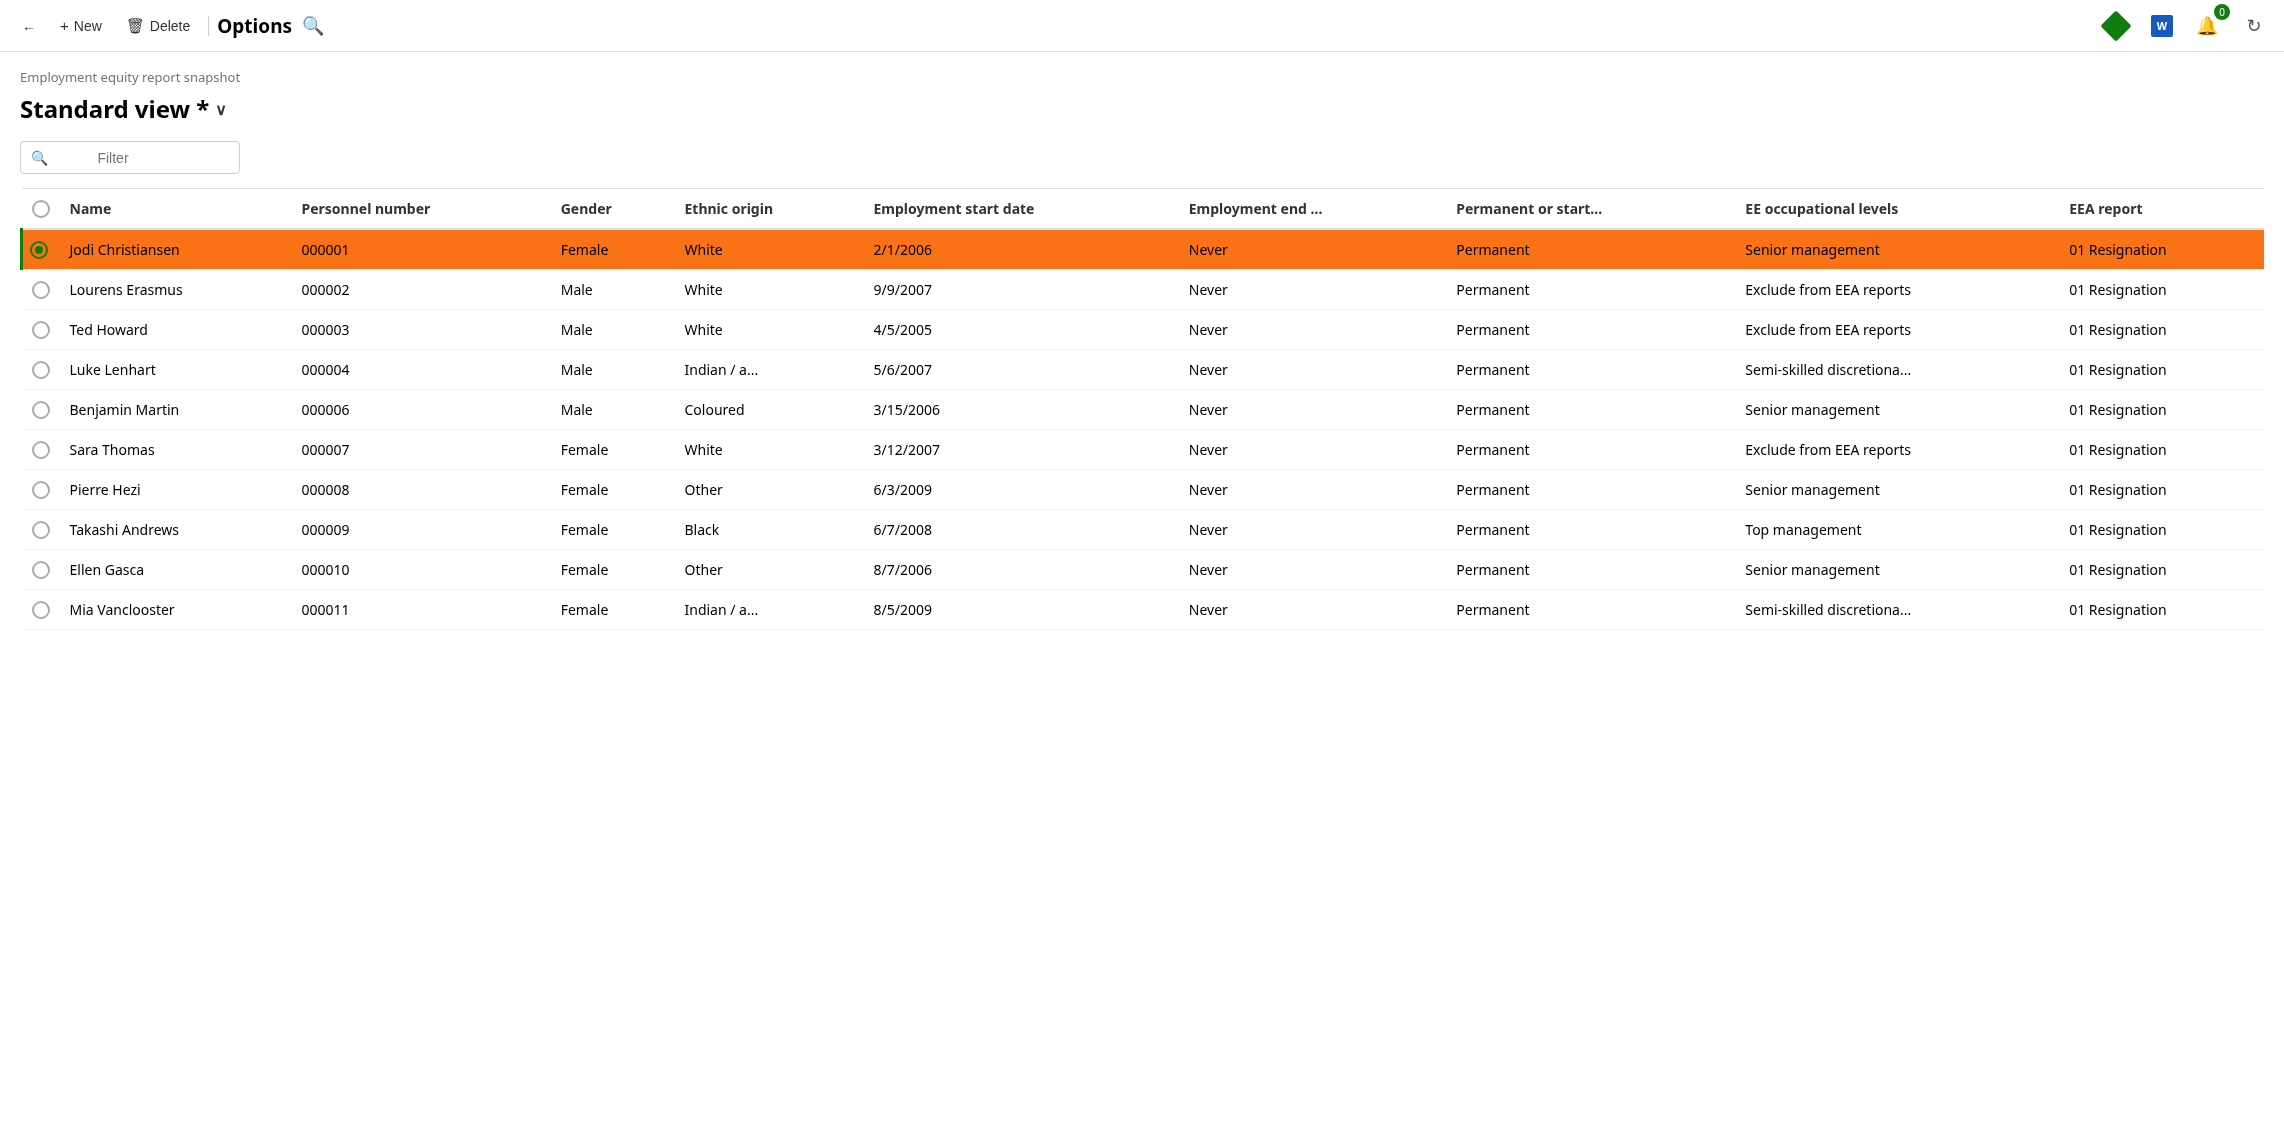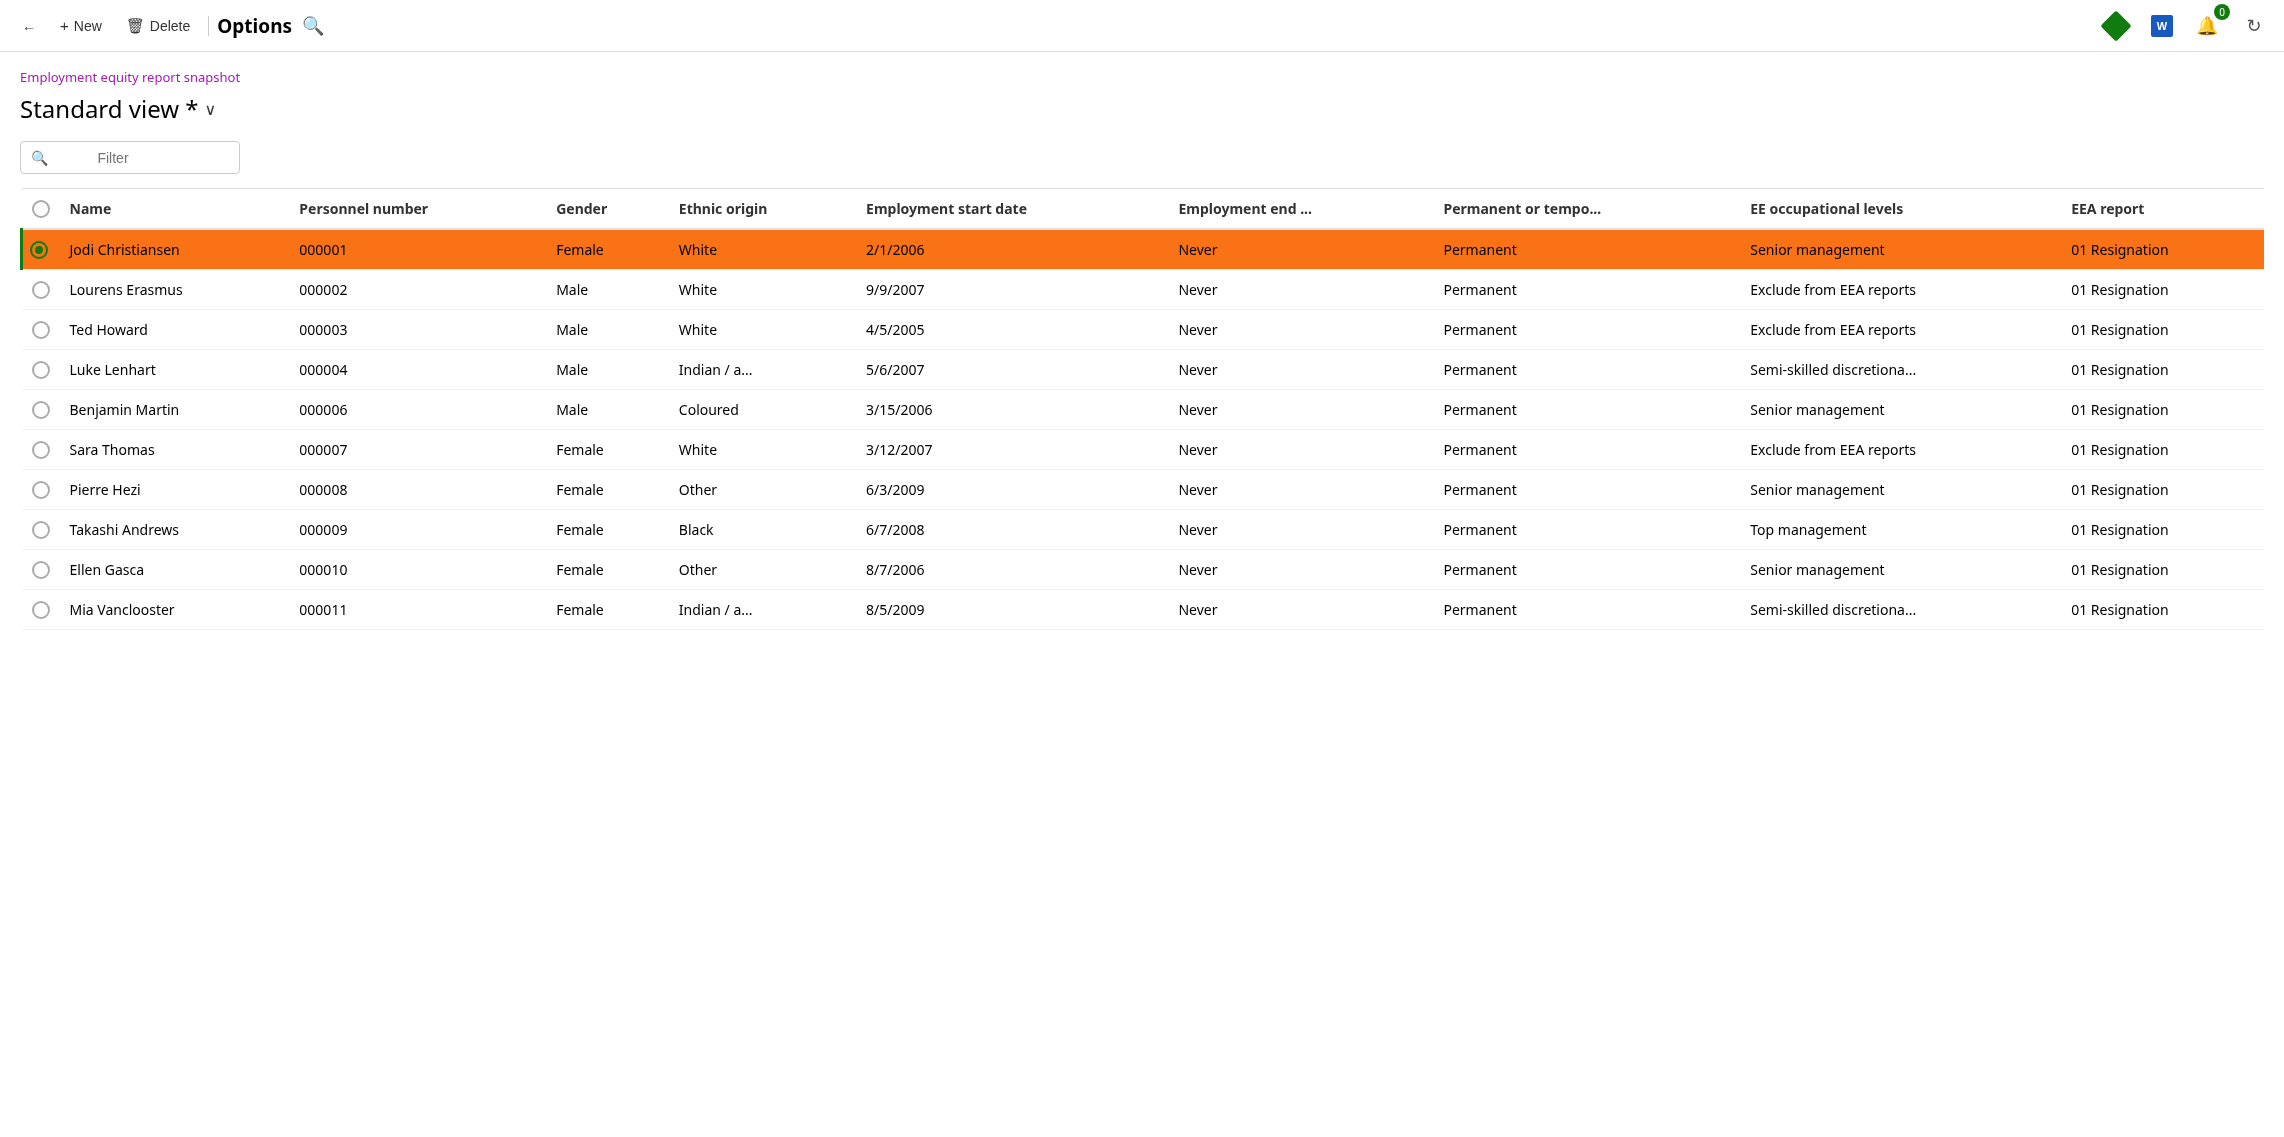--- a/index.html
+++ b/index.html
@@ -53,27 +53,27 @@
       font-size: 10px;
       border-radius: 50%;
       width: 16px; height: 16px;
       display: flex; align-items: center; justify-content: center;
     }
 
     
     .page-content { padding: 16px 20px; }
     .breadcrumb {
       font-size: 13px;
-      color: #a21caf;
+      color: #737373;
       margin-bottom: 6px;
       cursor: pointer;
     }
     .page-title {
       font-size: 24px;
-      font-weight: 400;
+      font-weight: 700;
       display: flex;
       align-items: center;
       gap: 6px;
       margin-bottom: 16px;
     }
     .page-title .chevron { font-size: 16px; cursor: pointer; color: #333; }
 
     
     .filter-bar { margin-bottom: 14px; }
     .filter-input-wrap {
@@ -230,21 +230,21 @@
       <tr>
         <th class="header-check">
           <div class="header-check-circle"></div>
         </th>
         <th>Name</th>
         <th>Personnel number</th>
         <th>Gender</th>
         <th>Ethnic origin</th>
         <th>Employment start date</th>
         <th>Employment end ...</th>
-        <th>Permanent or tempo...</th>
+        <th>Permanent or start...</th>
         <th>EE occupational levels</th>
         <th>EEA report</th>
       </tr>
     </thead>
     <tbody id="table-body">
     <tr class="selected">
           <td class="radio-col">
             <div class="radio-circle selected-radio"></div>
           </td>
           <td>Jodi Christiansen</td>

